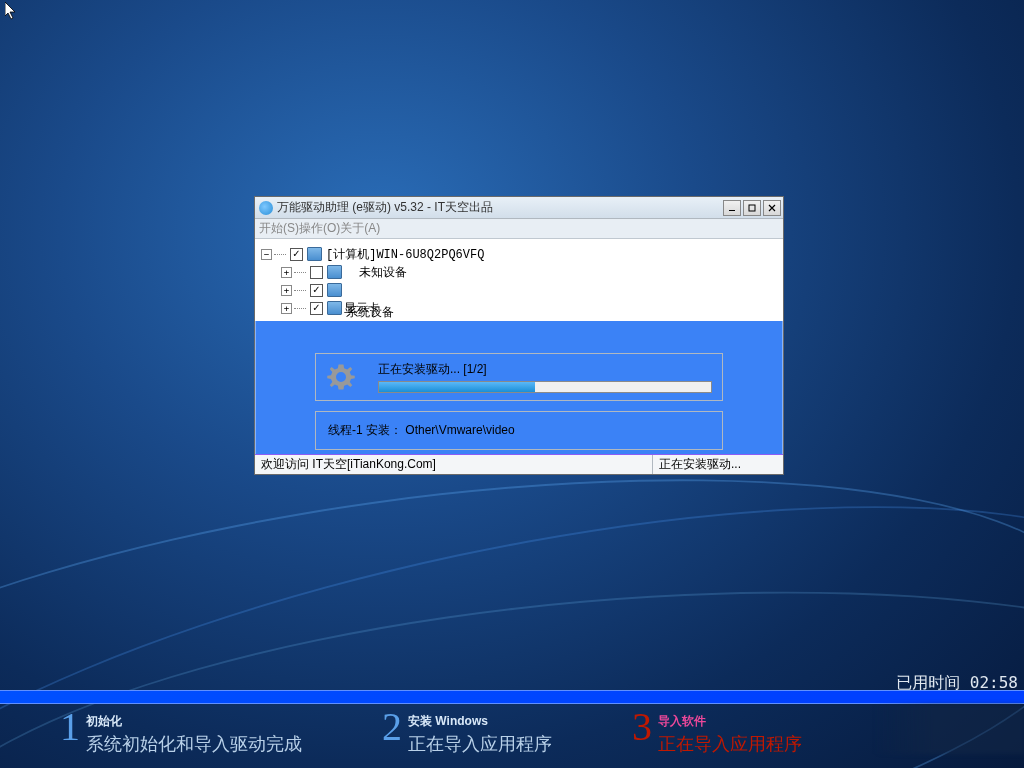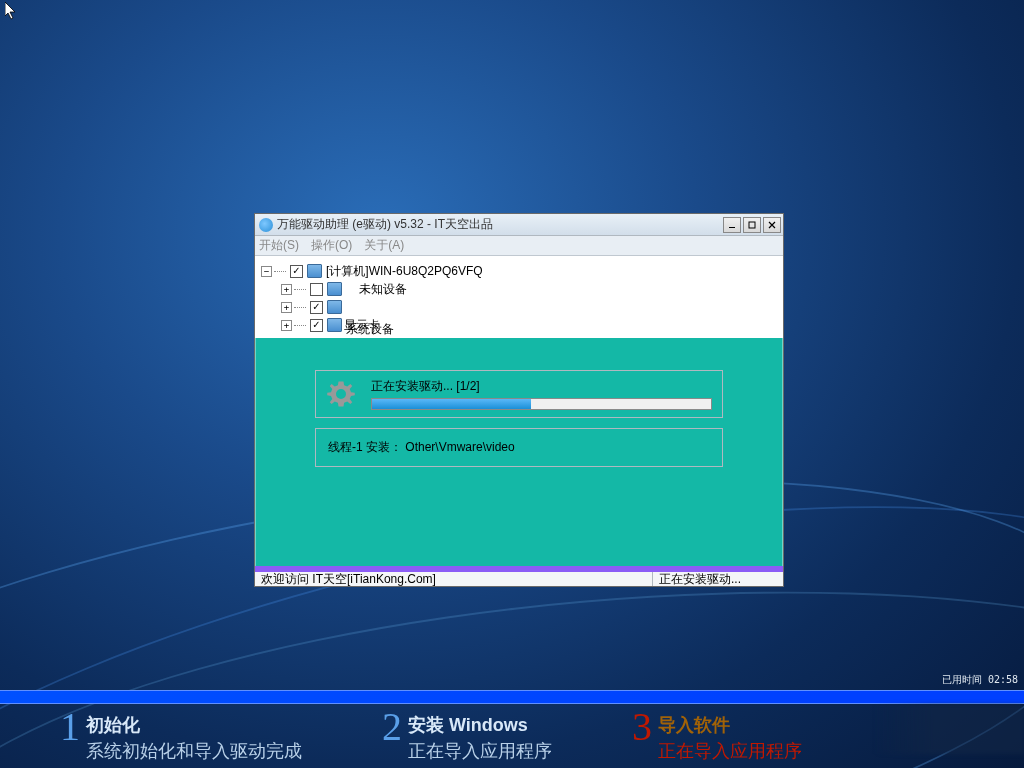--- a/index.html
+++ b/index.html
@@ -26,24 +26,24 @@
       position: absolute;
       top: 2px;
       left: 5px;
       width: 12px;
       height: 18px;
       z-index: 1000;
     }
     .window {
       position: absolute;
       left: 254px;
-      top: 213px;
+      top: 196px;
       width: 530px;
-      height: 374px;
-      background: #14b8a6;
+      height: 279px;
+      background: #3b82f6;
       border: 1px solid #6a6a6a;
       box-shadow: 0 0 0 1px rgba(255,255,255,0.4) inset;
     }
     .titlebar {
       height: 22px;
       background: linear-gradient(#e8f0f7, #d2deea);
       border-bottom: 1px solid #b0b8c0;
       display: flex;
       align-items: center;
       padding: 0 2px 0 4px;
@@ -72,21 +72,20 @@
     }
     .menubar {
       height: 20px;
       background: #e8eef4;
       border-bottom: 1px solid #c0c8d0;
       display: flex;
       align-items: center;
       padding: 0 4px;
       font-size: 12px;
       color: #888;
-      gap: 12px;
     }
     .menu-item { cursor: default; }
     .tree {
       padding: 6px 6px 4px 6px;
       font-size: 12px;
       color: #000;
       background: #fff;
     }
     .tree-row {
       display: flex;
@@ -133,21 +132,21 @@
       background: linear-gradient(#7fb8e8, #4a8fd0);
       border: 1px solid #3a6a9a;
       border-radius: 1px;
     }
     .progress-panel {
       margin: 32px 60px 10px 60px;
       border: 1px solid #b0b8c0;
       padding: 8px 10px;
       display: flex;
       align-items: center;
-      gap: 15px;
+      gap: 22px;
       height: 48px;
     }
     .gear-icon {
       width: 30px;
       height: 30px;
       position: relative;
       flex-shrink: 0;
     }
     .gear-icon svg { width: 100%; height: 100%; }
     .progress-content { flex: 1; }
@@ -168,21 +167,21 @@
       border: 1px solid #b0b8c0;
       padding: 10px 12px;
       font-size: 12px;
     }
     .statusbar {
       position: absolute;
       bottom: 0;
       left: 0;
       right: 0;
       height: 20px;
-      border-top: 6px solid #8b5cf6;
+      border-top: 1px solid #8b5cf6;
       background: #f4f6f8;
       display: flex;
       font-size: 12px;
       align-items: center;
     }
     .status-left {
       flex: 1;
       padding: 0 6px;
       border-right: 1px solid #b0b8c0;
       height: 100%;
@@ -194,21 +193,21 @@
       padding: 0 6px;
       height: 100%;
       display: flex;
       align-items: center;
       text-align: right;
     }
     .timer {
       position: absolute;
       right: 6px;
       top: 673px;
-      font-size: 10px;
+      font-size: 16px;
       color: #e0e8f0;
       font-family: "SimSun", monospace;
     }
     .bottom-bar {
       position: absolute;
       left: 0;
       top: 690px;
       width: 1024px;
       height: 14px;
       background: #0040ff;
@@ -238,26 +237,26 @@
     .step-num {
       font-size: 40px;
       font-family: "Times New Roman", serif;
       line-height: 1;
       color: #5a9fe8;
       font-weight: normal;
     }
     .step-num.active { color: #c01800; }
     .step-text { padding-top: 6px; }
     .step-title {
-      font-size: 18px;
+      font-size: 12px;
       color: #d8e8f8;
       font-weight: bold;
       margin-bottom: 2px;
     }
-    .step-title.active { color: #a16207; }
+    .step-title.active { color: #ec4899; }
     .step-sub {
       font-size: 18px;
       color: #b8d0e8;
     }
     .step-sub.active { color: #c01800; }
     .bottom-blur {
       position: absolute;
       right: 0;
       top: 704px;
       width: 150px;
@@ -307,21 +306,21 @@
     <span class="menu-item">操作(O)</span>
     <span class="menu-item">关于(A)</span>
   </div>
 
   <div class="tree">
     <div class="tree-row">
       <div class="expander">−</div>
       <div class="dotted-line"></div>
       <div class="checkbox checked"></div>
       <div class="device-icon"></div>
-      <span style="margin-left:2px;">[计算机]WIN-6U8Q2PQ6VFQ</span>
+      <span style="margin-left:2px;font-family:Liberation Mono, monospace;">[计算机]WIN-6U8Q2PQ6VFQ</span>
     </div>
     <div class="tree-row">
       <div class="tree-indent"></div>
       <div class="expander">+</div>
       <div class="dotted-line"></div>
       <div class="checkbox"></div>
       <div class="device-icon"></div>
       <span style="margin-left:15px;">未知设备</span>
     </div>
     <div class="tree-row">

